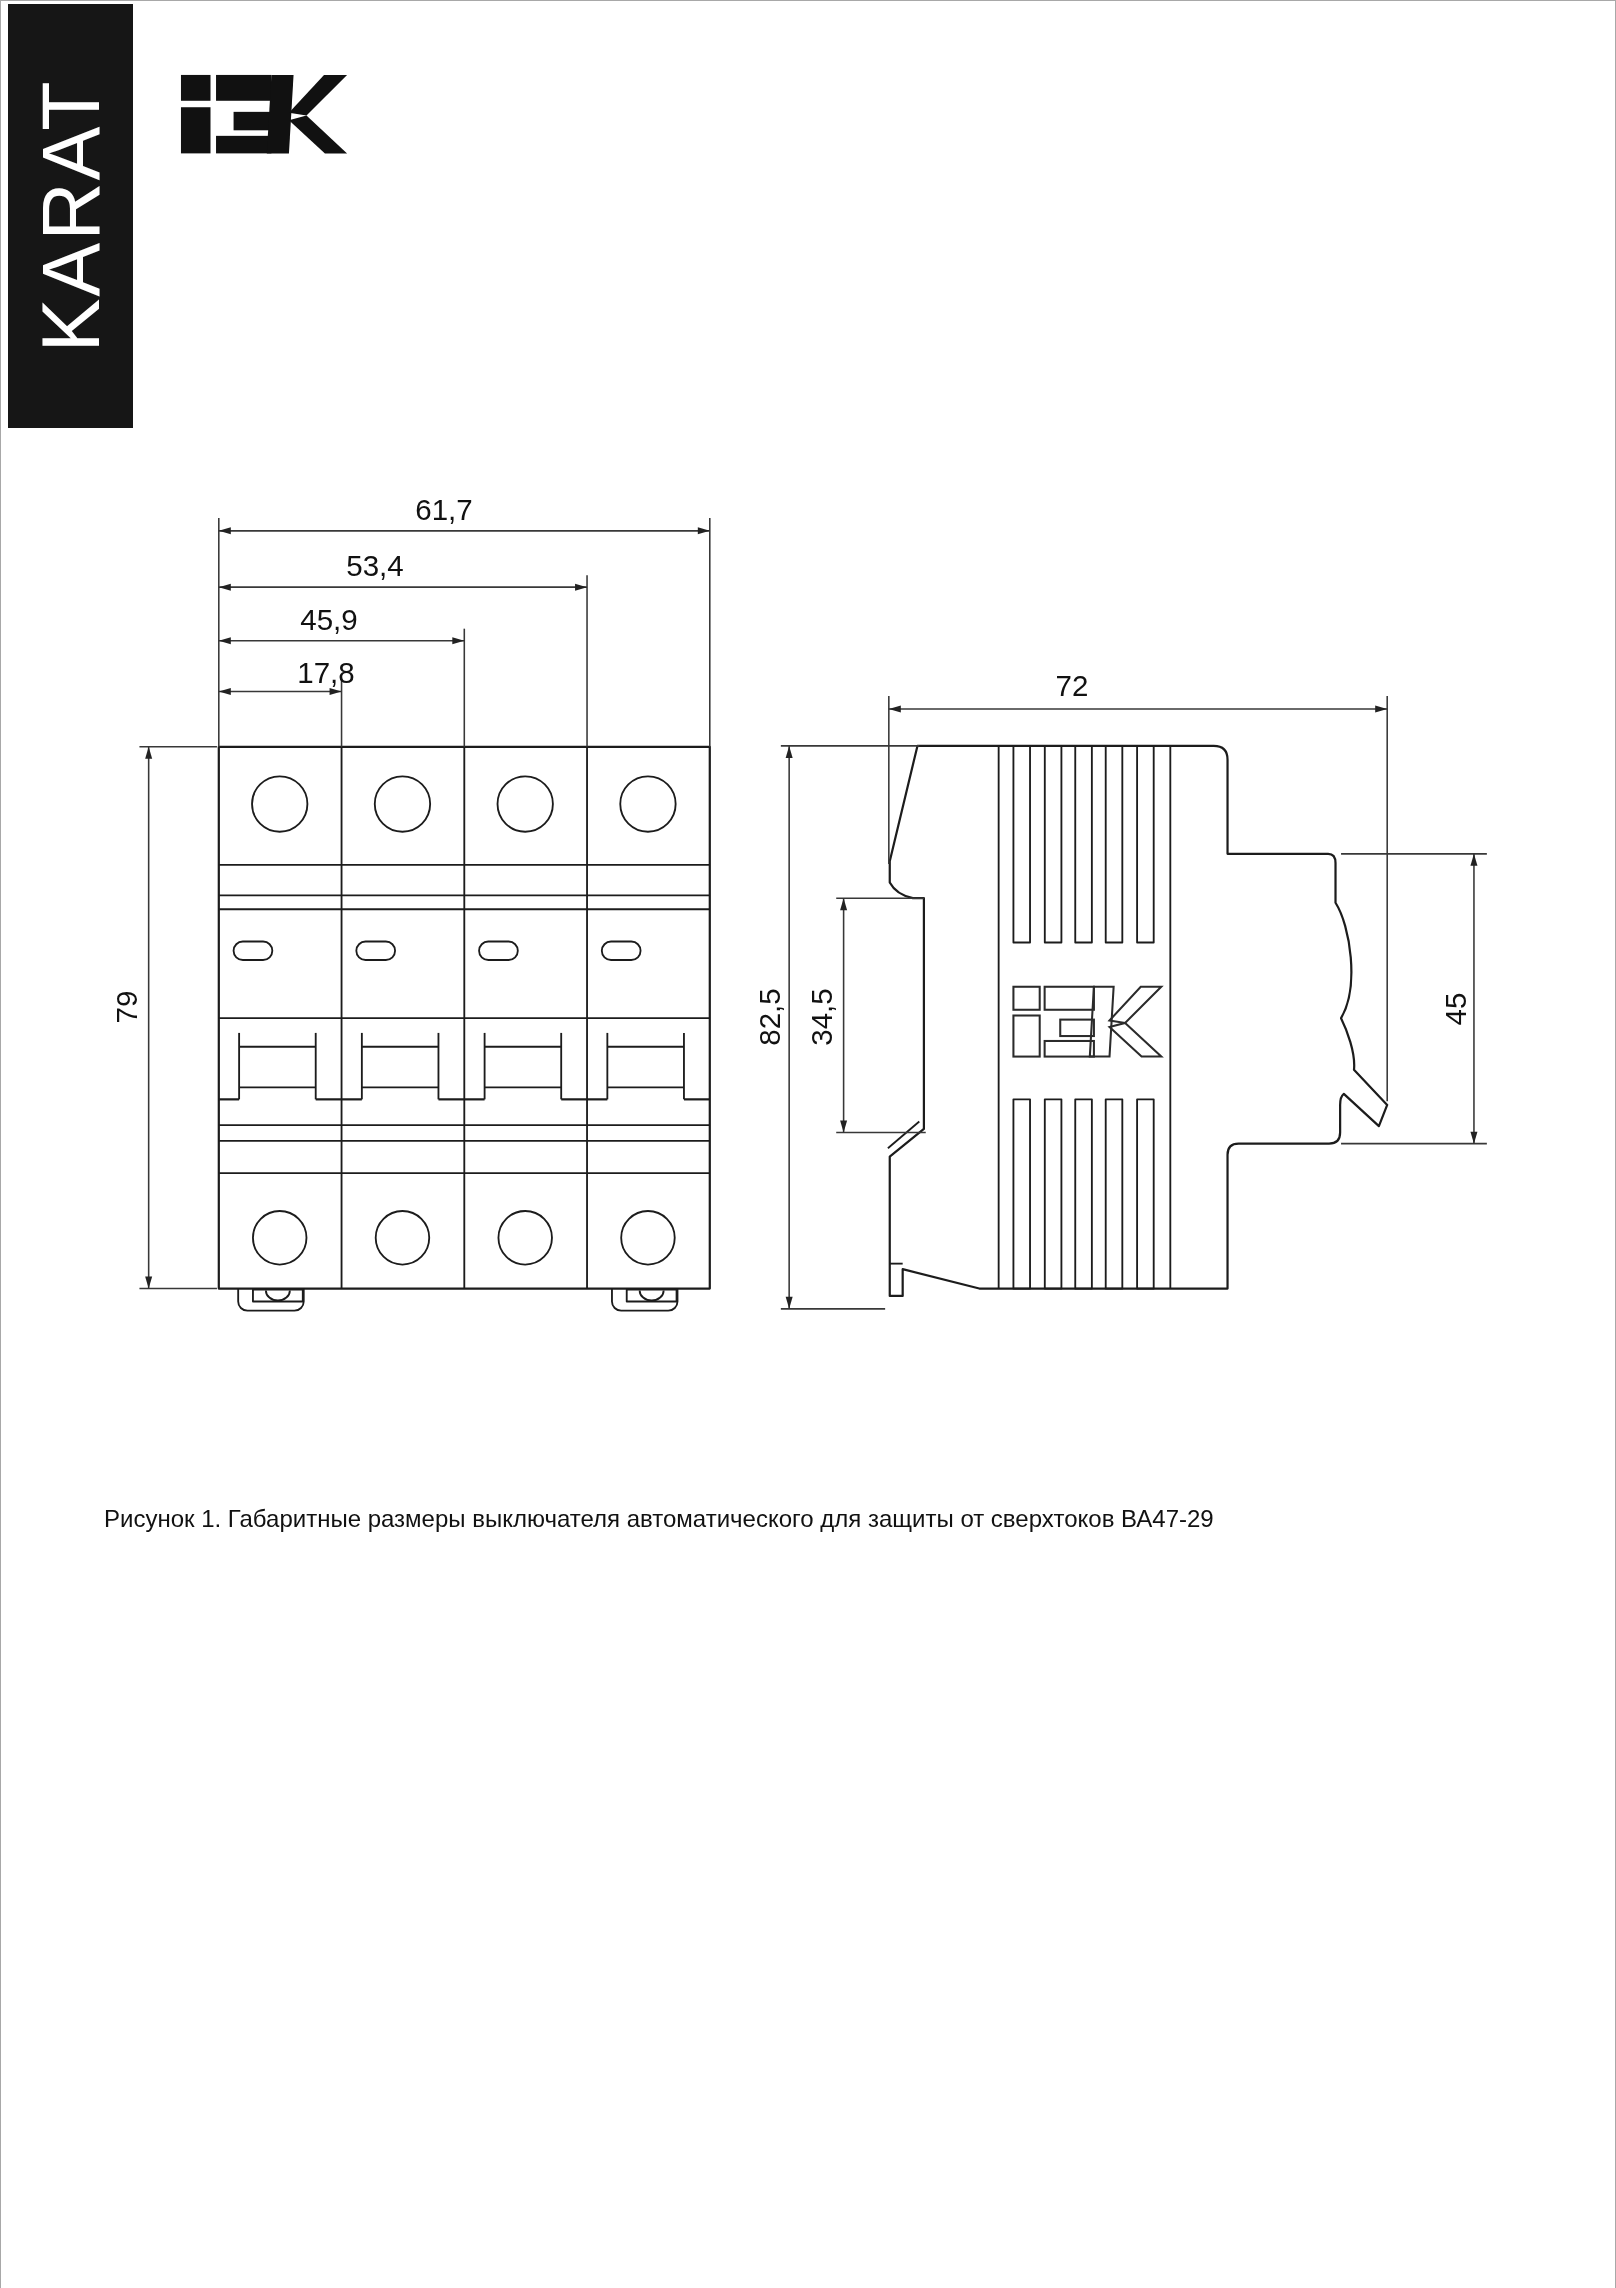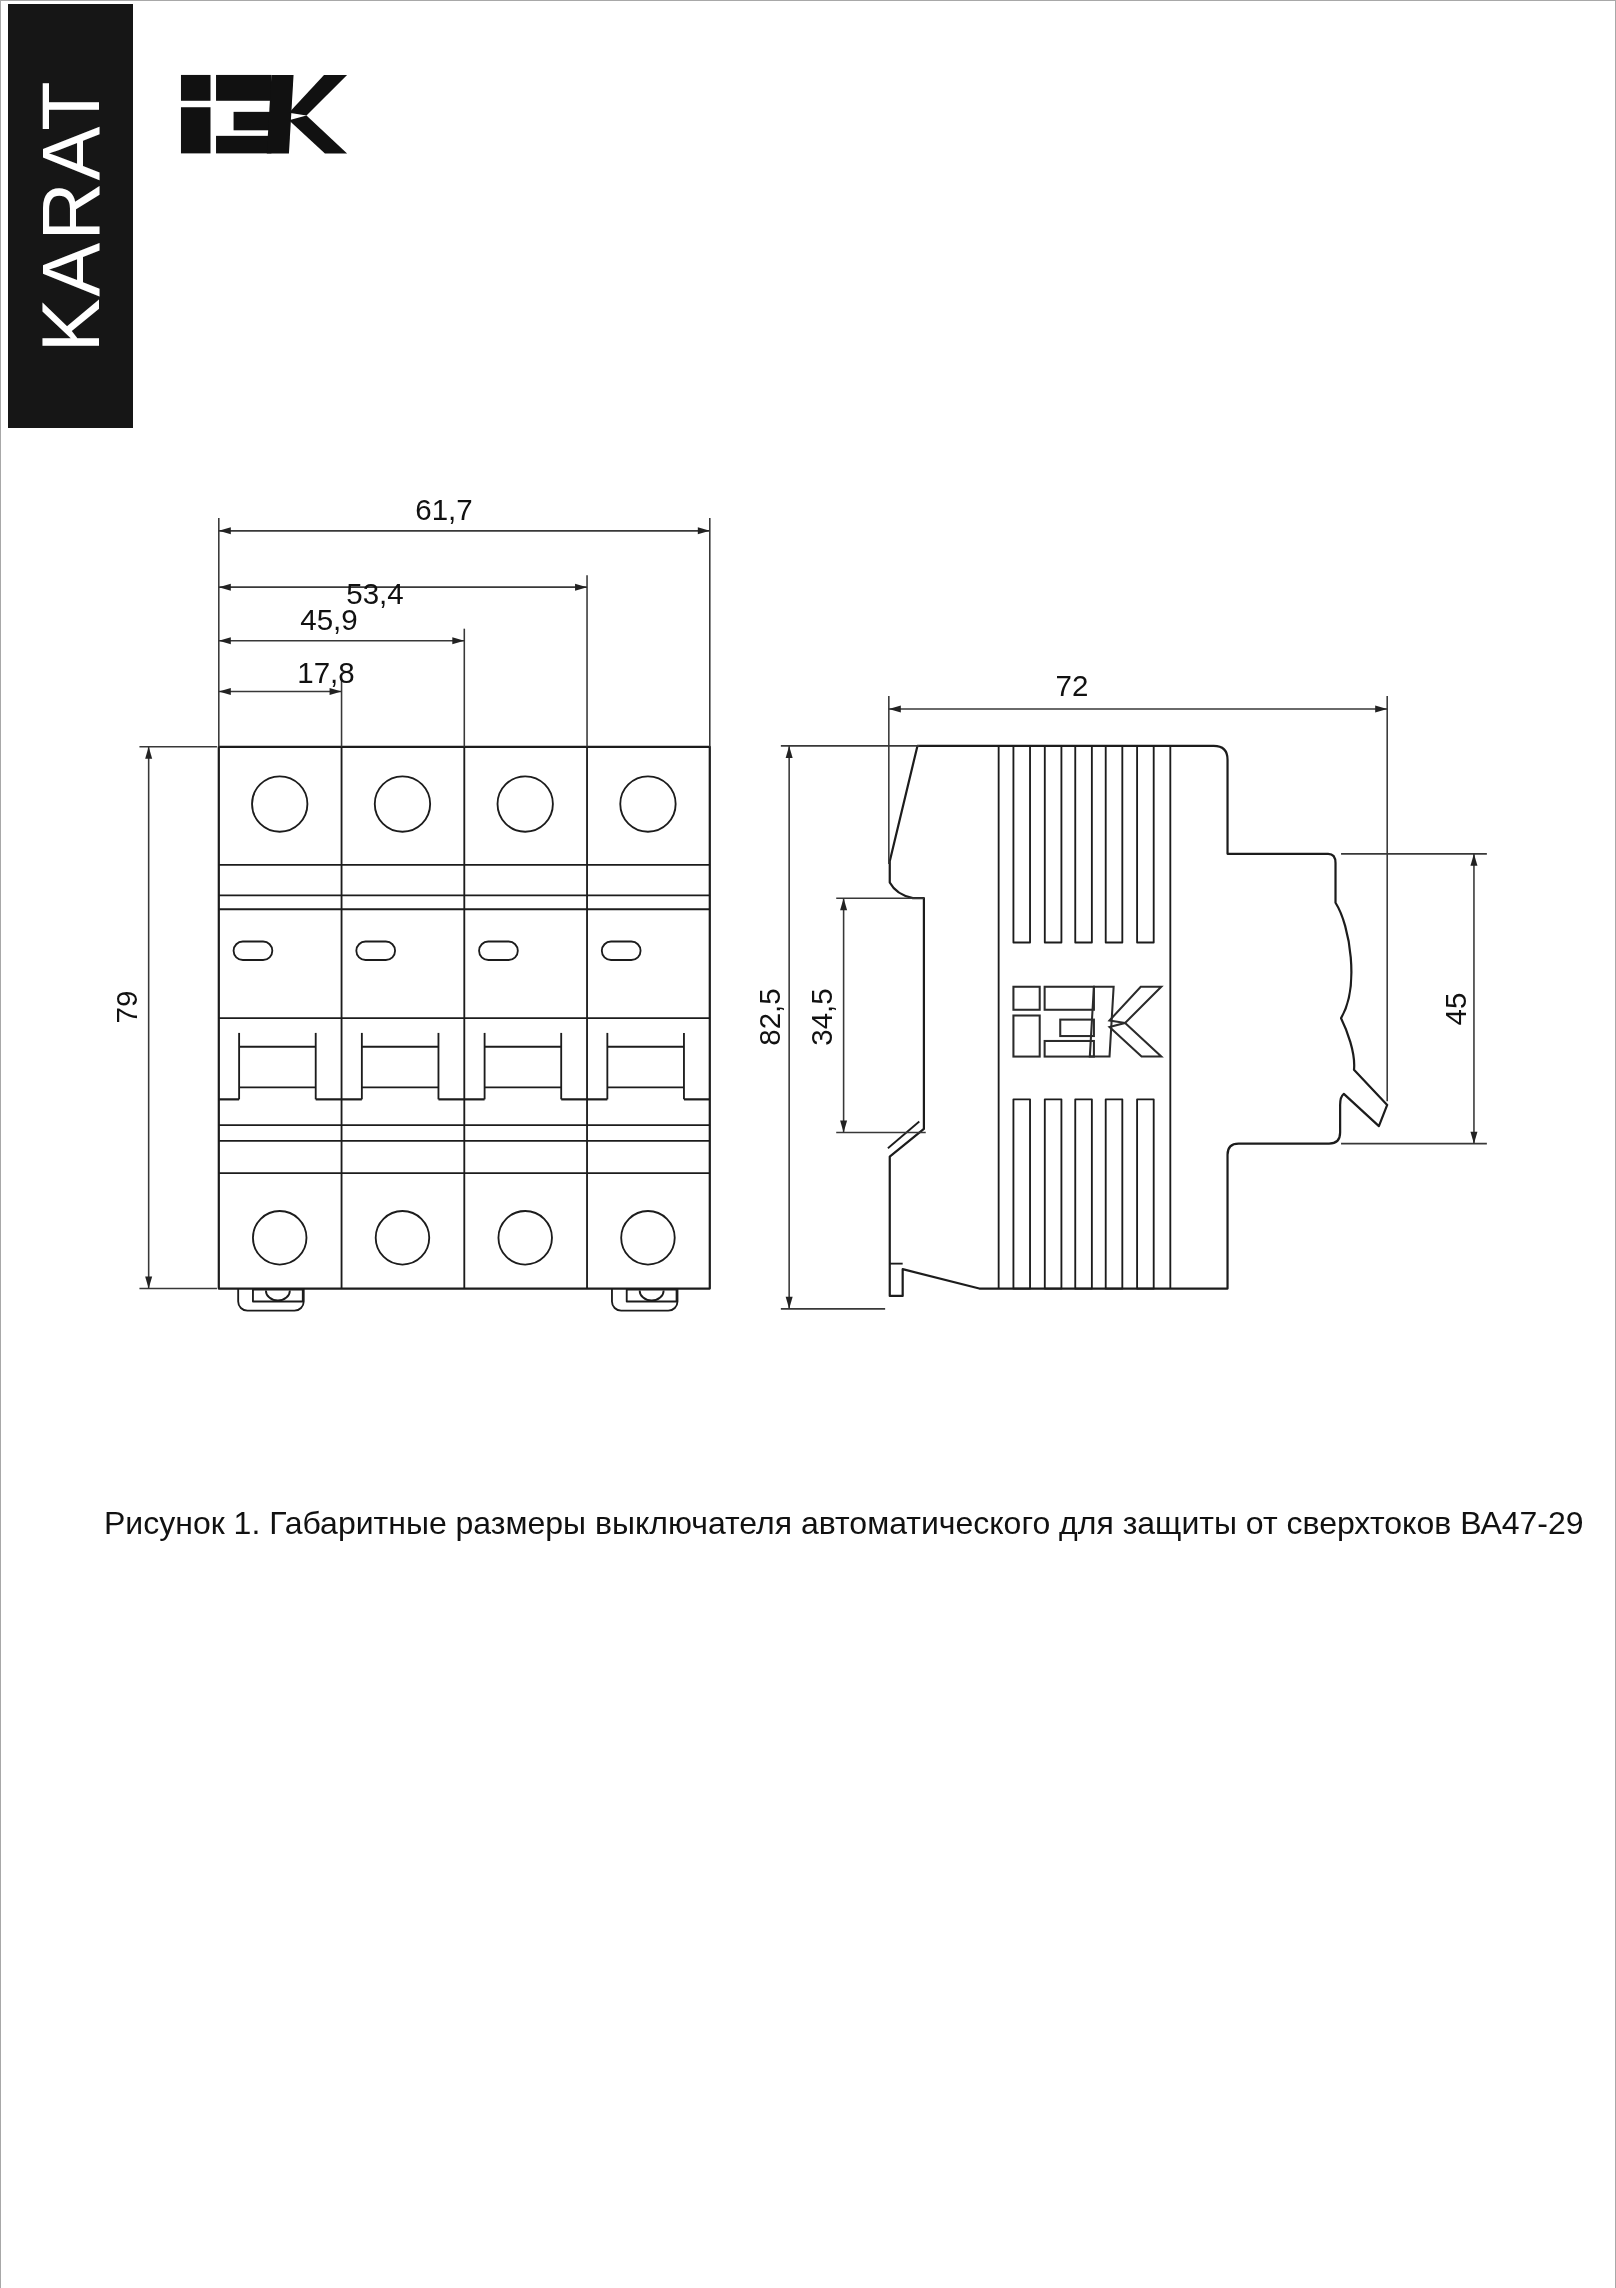--- a/index.html
+++ b/index.html
@@ -27,21 +27,21 @@
     color:#ffffff;font-size:81px;font-weight:400;letter-spacing:1.8px;white-space:nowrap;
   }
   .dim-label{
     position:absolute;
     font-size:29.5px;color:#111;white-space:nowrap;
     transform:translate(-50%,-50%);
   }
   .dim-label.vertical{transform:translate(-50%,-50%) rotate(-90deg);}
   .caption{
     position:absolute;left:103px;top:1504px;
-    font-size:32px;color:#111;white-space:nowrap;
+    font-size:24px;color:#111;white-space:nowrap;
   }
 </style>
 </head>
 <body>
 
 <div class="page">
 
   <div class="karat-banner">
     <span>KARAT</span>
   </div>
@@ -193,21 +193,21 @@
       <line class="ext" x1="905" y1="1226" x2="1002" y2="1226"></line>
       <line class="dim" x1="913" y1="972" x2="913" y2="1226" marker-start="url(#arr)" marker-end="url(#arr)"></line>
 
       <line class="ext" x1="1452" y1="924" x2="1610" y2="924"></line>
       <line class="ext" x1="1452" y1="1238" x2="1610" y2="1238"></line>
       <line class="dim" x1="1596" y1="924" x2="1596" y2="1238" marker-start="url(#arr)" marker-end="url(#arr)"></line>
     </g>
   </svg>
 
   <div class="dim-label" style="left:443px;top:509px;">61,7</div>
-  <div class="dim-label" style="left:374px;top:593px;">53,4</div>
+  <div class="dim-label" style="left:374px;top:565px;">53,4</div>
   <div class="dim-label" style="left:328px;top:619px;">45,9</div>
   <div class="dim-label" style="left:280px;top:672px;margin-left:45px;">17,8</div>
   <div class="dim-label vertical" style="left:126px;top:1006px;">79</div>
   <div class="dim-label" style="left:1071px;top:685px;">72</div>
   <div class="dim-label vertical" style="left:769px;top:1016px;">82,5</div>
   <div class="dim-label vertical" style="left:821px;top:1016px;">34,5</div>
   <div class="dim-label vertical" style="left:1455px;top:1008px;">45</div>
 
   <div class="caption">Рисунок 1. Габаритные размеры выключателя автоматического для защиты от сверхтоков ВА47-29</div>
 

